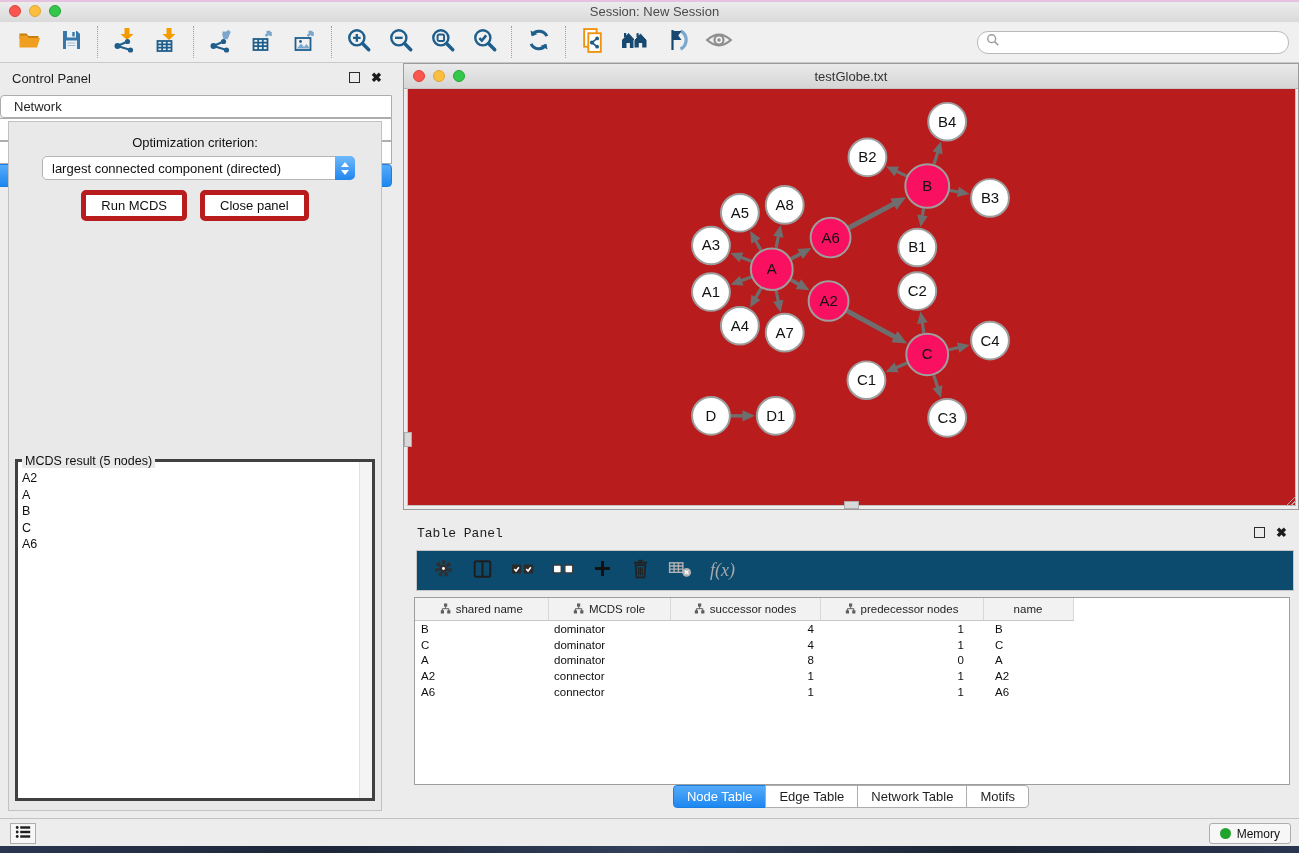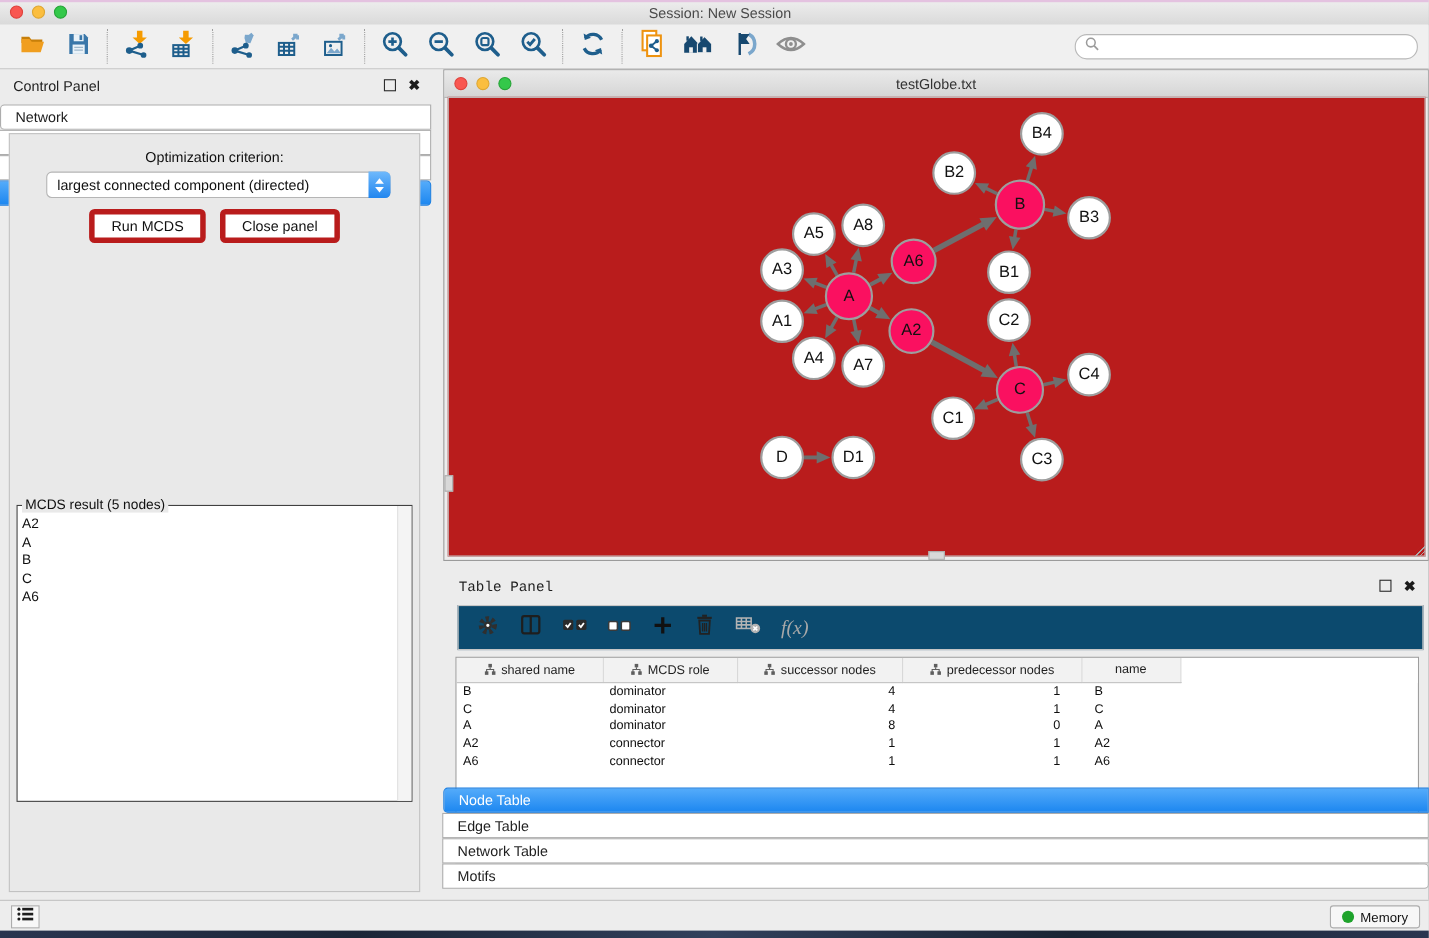--- a/index.html
+++ b/index.html
@@ -48,21 +48,21 @@
   .criterion{position:absolute;top:34px;left:33px;width:313px;height:24px;background:#FFF;
     border:1px solid #B5B5B5;border-radius:5px;display:flex;align-items:center;box-sizing:border-box;}
   .criterion .val{flex:1;font-size:13px;padding-left:9px;color:#101010;white-space:nowrap;}
   .stepper{width:20px;align-self:stretch;margin:-1px -1px -1px 0;border-radius:0 5px 5px 0;
     background:linear-gradient(#6FB9FC,#2186EF);display:flex;flex-direction:column;
     align-items:center;justify-content:center;gap:3px;}
   .tri-up{width:0;height:0;border-left:4px solid transparent;border-right:4px solid transparent;border-bottom:5px solid #FFF;}
   .tri-down{width:0;height:0;border-left:4px solid transparent;border-right:4px solid transparent;border-top:5px solid #FFF;}
   .cp-buttons{position:absolute;top:68px;left:0;right:0;display:flex;justify-content:center;gap:13px;}
   .btn{background:#FFF;border:5px solid #b91c1c;border-radius:5px;font-size:13px;padding:3px 15px;color:#101010;}
-  .result-box{position:absolute;left:6px;top:337px;width:360px;height:270px;border:1px solid #404040;
+  .result-box{position:absolute;left:6px;top:337px;width:360px;height:342px;border:3px solid #404040;
     background:#FFF;box-sizing:border-box;}
   .result-legend{position:absolute;top:-8px;left:4px;background:#E9E9E9;font-size:12.5px;
     padding:0 3px;color:#101010;white-space:nowrap;}
   .result-list{position:absolute;left:0;top:1px;right:13px;bottom:0;padding:7px 0 0 4px;}
   .result-item{font-size:12.5px;line-height:16.5px;color:#101010;}
   .result-scroll{position:absolute;top:0;bottom:0;right:0;width:12px;background:#F4F4F4;border-left:1px solid #E2E2E2;}
 
   
   .network-window{position:absolute;left:403px;top:63px;width:896px;height:447px;background:#EDEDED;
     border:1px solid #9B9B9B;box-sizing:border-box;}
@@ -89,21 +89,21 @@
     border:1px solid #9E9E9E;overflow:hidden;}
   .tp-table{border-collapse:collapse;table-layout:fixed;width:100%;font-size:11.5px;}
   .tp-table th{height:20px;background:#F2F2F2;border-right:1px solid #D8D8D8;border-bottom:1px solid #C6C6C6;
     font-weight:normal;text-align:center;color:#1E1E1E;overflow:hidden;white-space:nowrap;}
   .tp-table th.filler{background:#FFF;border:none;}
   .tp-table th svg{vertical-align:-1px;margin-right:5px;}
   .tp-table td{height:15.8px;padding:0 6px;color:#0E0E0E;white-space:nowrap;overflow:hidden;}
   .tp-table td.num{text-align:right;}
   .tp-table td.c3{padding-right:19px;}
   .tp-table td.c4{padding-left:12px;}
-  .tp-tabs{position:absolute;left:0;right:0;bottom:4px;display:flex;justify-content:center;flex-direction:column;}
+  .tp-tabs{position:absolute;left:0;right:0;bottom:4px;display:flex;justify-content:center;}
 
   
   .status-bar{position:absolute;left:0;top:818px;right:0;height:28px;background:#EDEDED;border-top:1px solid #C2C2C2;}
   .list-btn{position:absolute;left:10px;top:4px;width:26px;height:21px;background:#F7F7F7;
     border:1px solid #ADADAD;display:flex;align-items:center;justify-content:center;box-sizing:border-box;}
   .memory-btn{position:absolute;right:8px;top:4px;height:21px;background:#F7F7F7;border:1px solid #ADADAD;
     border-radius:3px;display:flex;align-items:center;gap:6px;padding:0 10px;font-size:12px;color:#111;box-sizing:border-box;}
   .mem-dot{width:11px;height:11px;border-radius:50%;background:#1FA32C;}
   .desktop-strip{position:absolute;bottom:0;left:0;right:0;height:7px;
     background:linear-gradient(90deg,#2A3550,#1C2638 25%,#32405C 50%,#1A2434 75%,#2A3550);}

